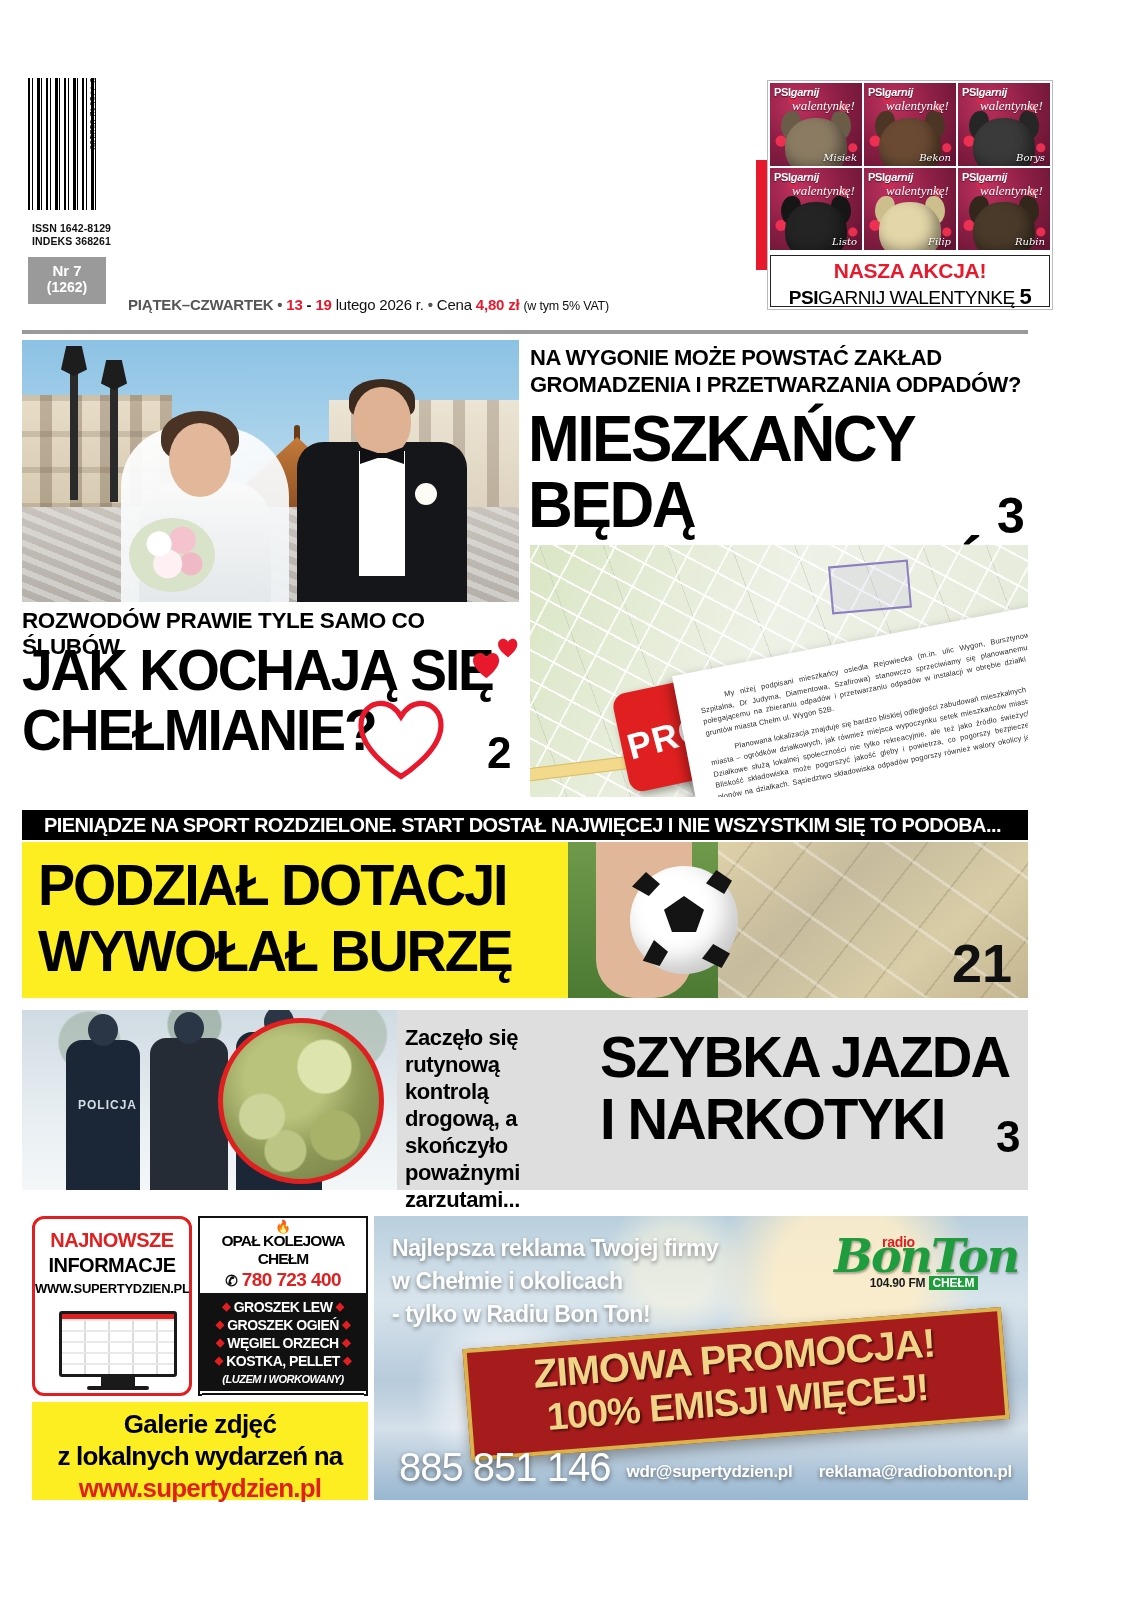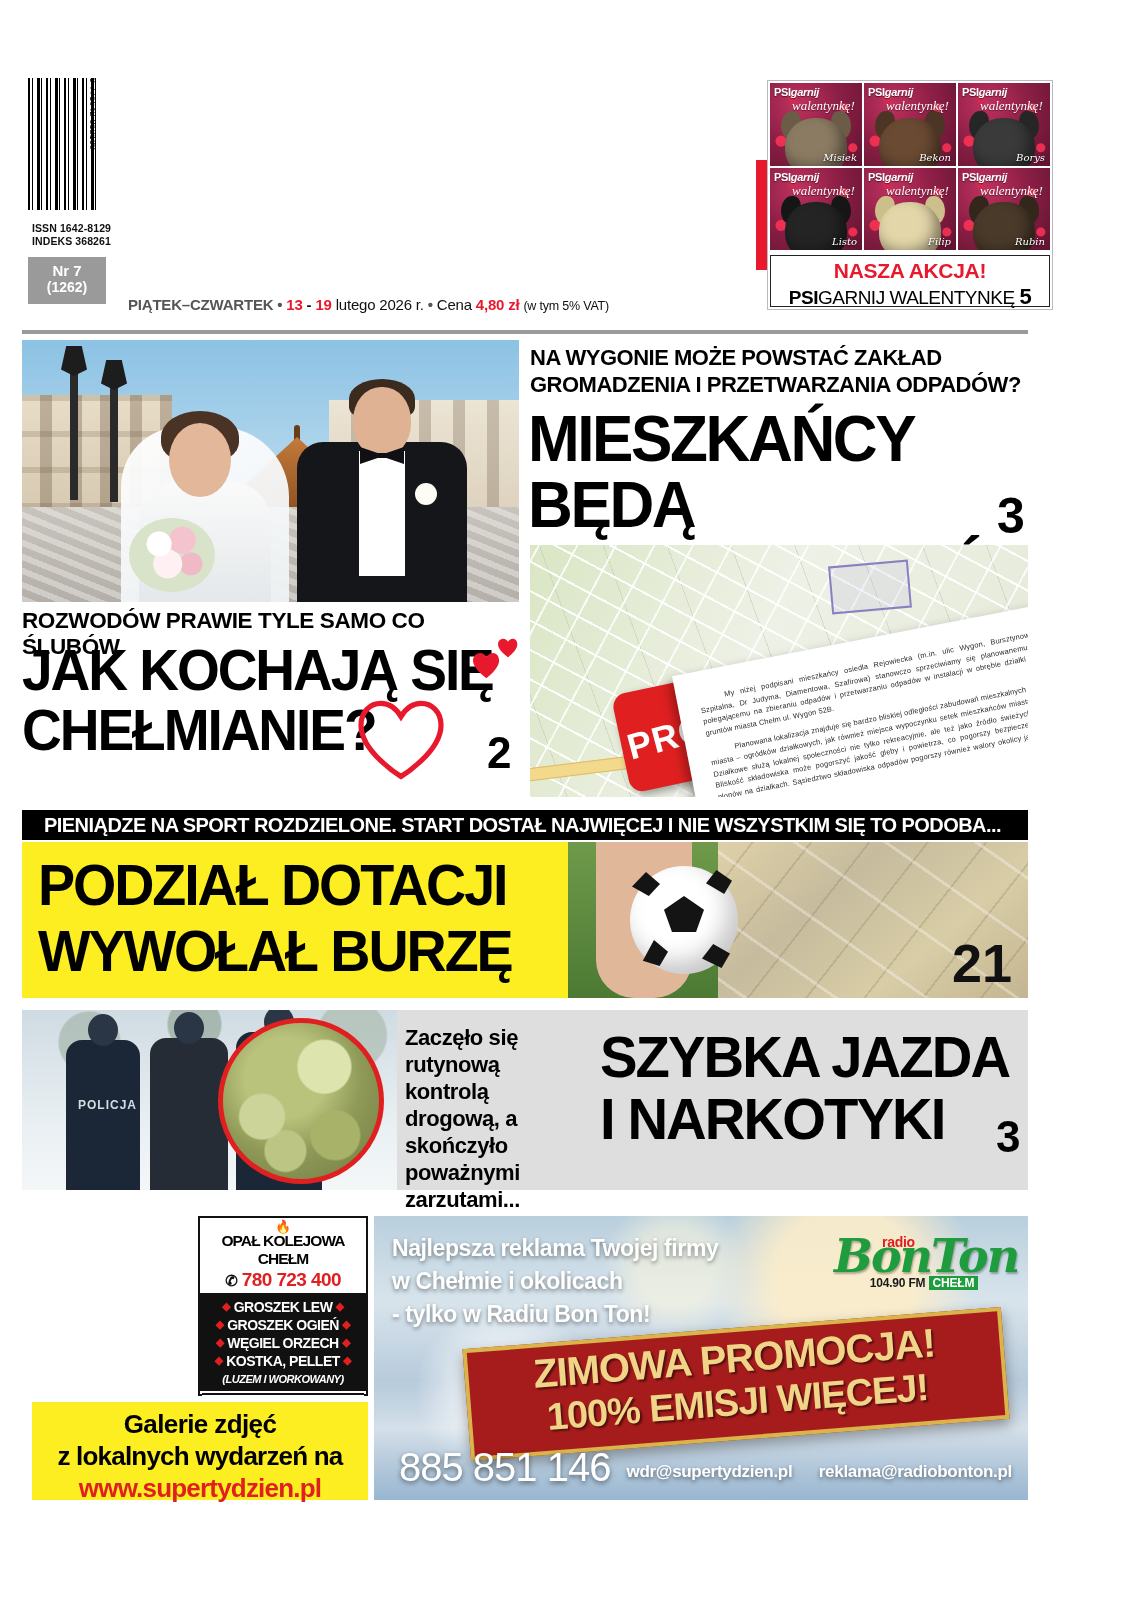--- a/index.html
+++ b/index.html
@@ -530,20 +530,30 @@
     <div class="policja">POLICJA</div>
   </div>
   <div class="drug-circle"></div>
   <div class="drug-lead">Zaczęło się rutynową kontrolą drogową, a skończyło poważnymi zarzutami...</div>
   <div class="drug-head">
     <div>SZYBKA JAZDA</div>
     <div>I NARKOTYKI</div>
   </div>
   <div class="pg3b">3</div>
 
+  <div class="ad-news">
+    <div class="t1">NAJNOWSZE</div>
+    <div class="t2">INFORMACJE</div>
+    <div class="t3">WWW.SUPERTYDZIEN.PL</div>
+    <div class="monitor">
+      <div class="scr"></div>
+      <div class="stand"></div>
+      <div class="base"></div>
+    </div>
+  </div>
 
   <div class="ad-coal">
     <div class="hdr">
       <div class="flame">🔥</div>
       <div class="name">OPAŁ KOLEJOWA CHEŁM</div>
       <div class="phone"><span class="ic">✆</span> <span>780 723 400</span></div>
     </div>
     <div class="body">
       <div><span class="bullet">◆</span> <span>GROSZEK LEW</span> <span class="bullet">◆</span></div>
       <div><span class="bullet">◆</span> <span>GROSZEK OGIEŃ</span> <span class="bullet">◆</span></div>

